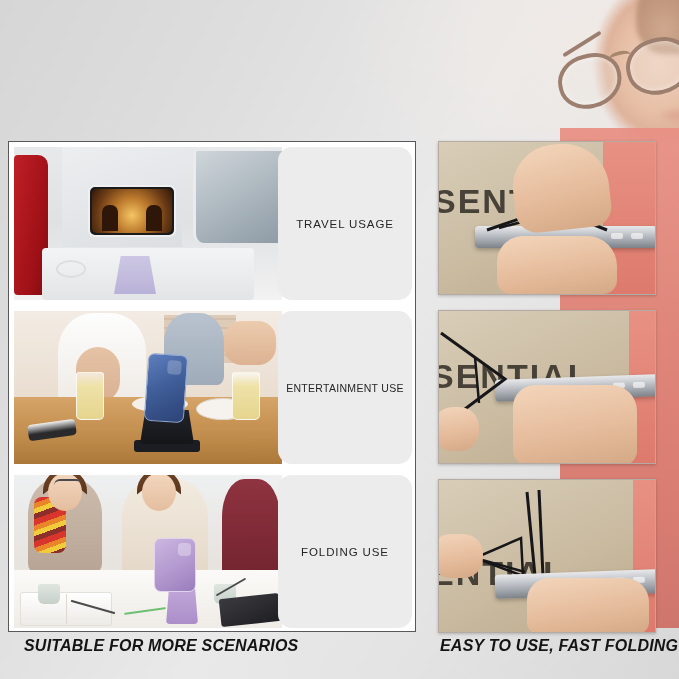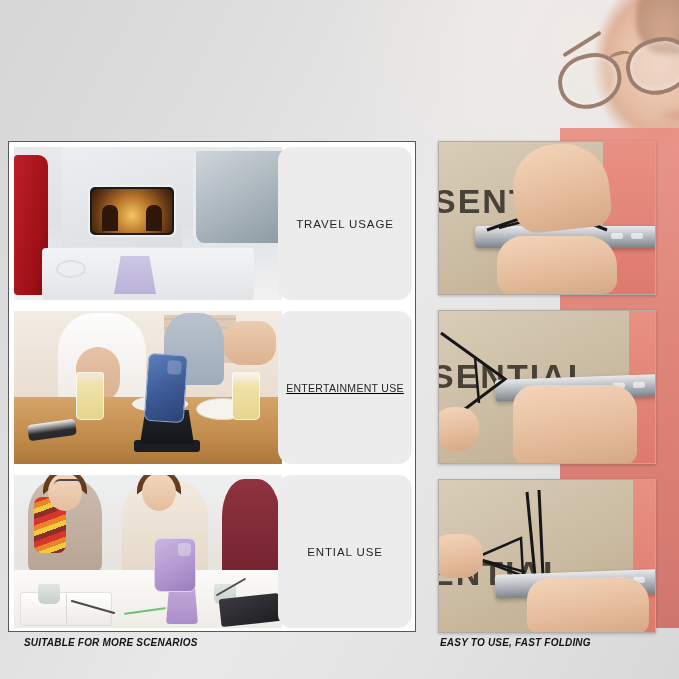--- a/index.html
+++ b/index.html
@@ -148,21 +148,21 @@
     box-sizing: border-box;
   }
   .scenario-row {
     position: absolute;
     left: 5px;
     width: 398px;
     height: 153px;
     display: flex;
   }
   .scenario-row.r1 { top: 5px; }
-  .scenario-row.r2 { top: 169px; text-decoration: underline; }
+  .scenario-row.r2 { top: 169px; }
   .scenario-row.r3 { top: 333px; }
 
   .scenario-photo {
     position: relative;
     width: 268px;
     height: 153px;
     overflow: hidden;
     flex: none;
   }
   .scenario-label {
@@ -501,21 +501,21 @@
 
   .stand-wire {
     position: absolute;
     stroke: #17171a;
     fill: none;
   }
 
   
   .caption {
     position: absolute;
-    font-size: 10px;
+    font-size: 16px;
     font-weight: bold;
     font-style: italic;
     color: #141414;
     letter-spacing: 0.2px;
     white-space: nowrap;
   }
   .caption.left { left: 24px; top: 637px; }
   .caption.right { left: 440px; top: 637px; text-align: center; }
 </style>
 </head>
@@ -605,21 +605,21 @@
         <div class="of-pen pA"></div>
         <div class="of-pen pB"></div>
         <div class="of-pen pC"></div>
         <div class="of-tablet"></div>
         <div class="of-stand"></div>
         <div class="of-phone">
           <div class="of-phonecam"></div>
         </div>
       </div>
       <div class="scenario-label">
-        <span>ENTIAL USE</span>
+        <span>FOLDING USE</span>
       </div>
     </div>
   </div>
 
   <div class="right-col">
 
     <div class="hand-photo h1">
       <div class="hp-bg"></div>
       <div class="hp-coral"></div>
       <div class="hp-text">SENTIAL</div>

